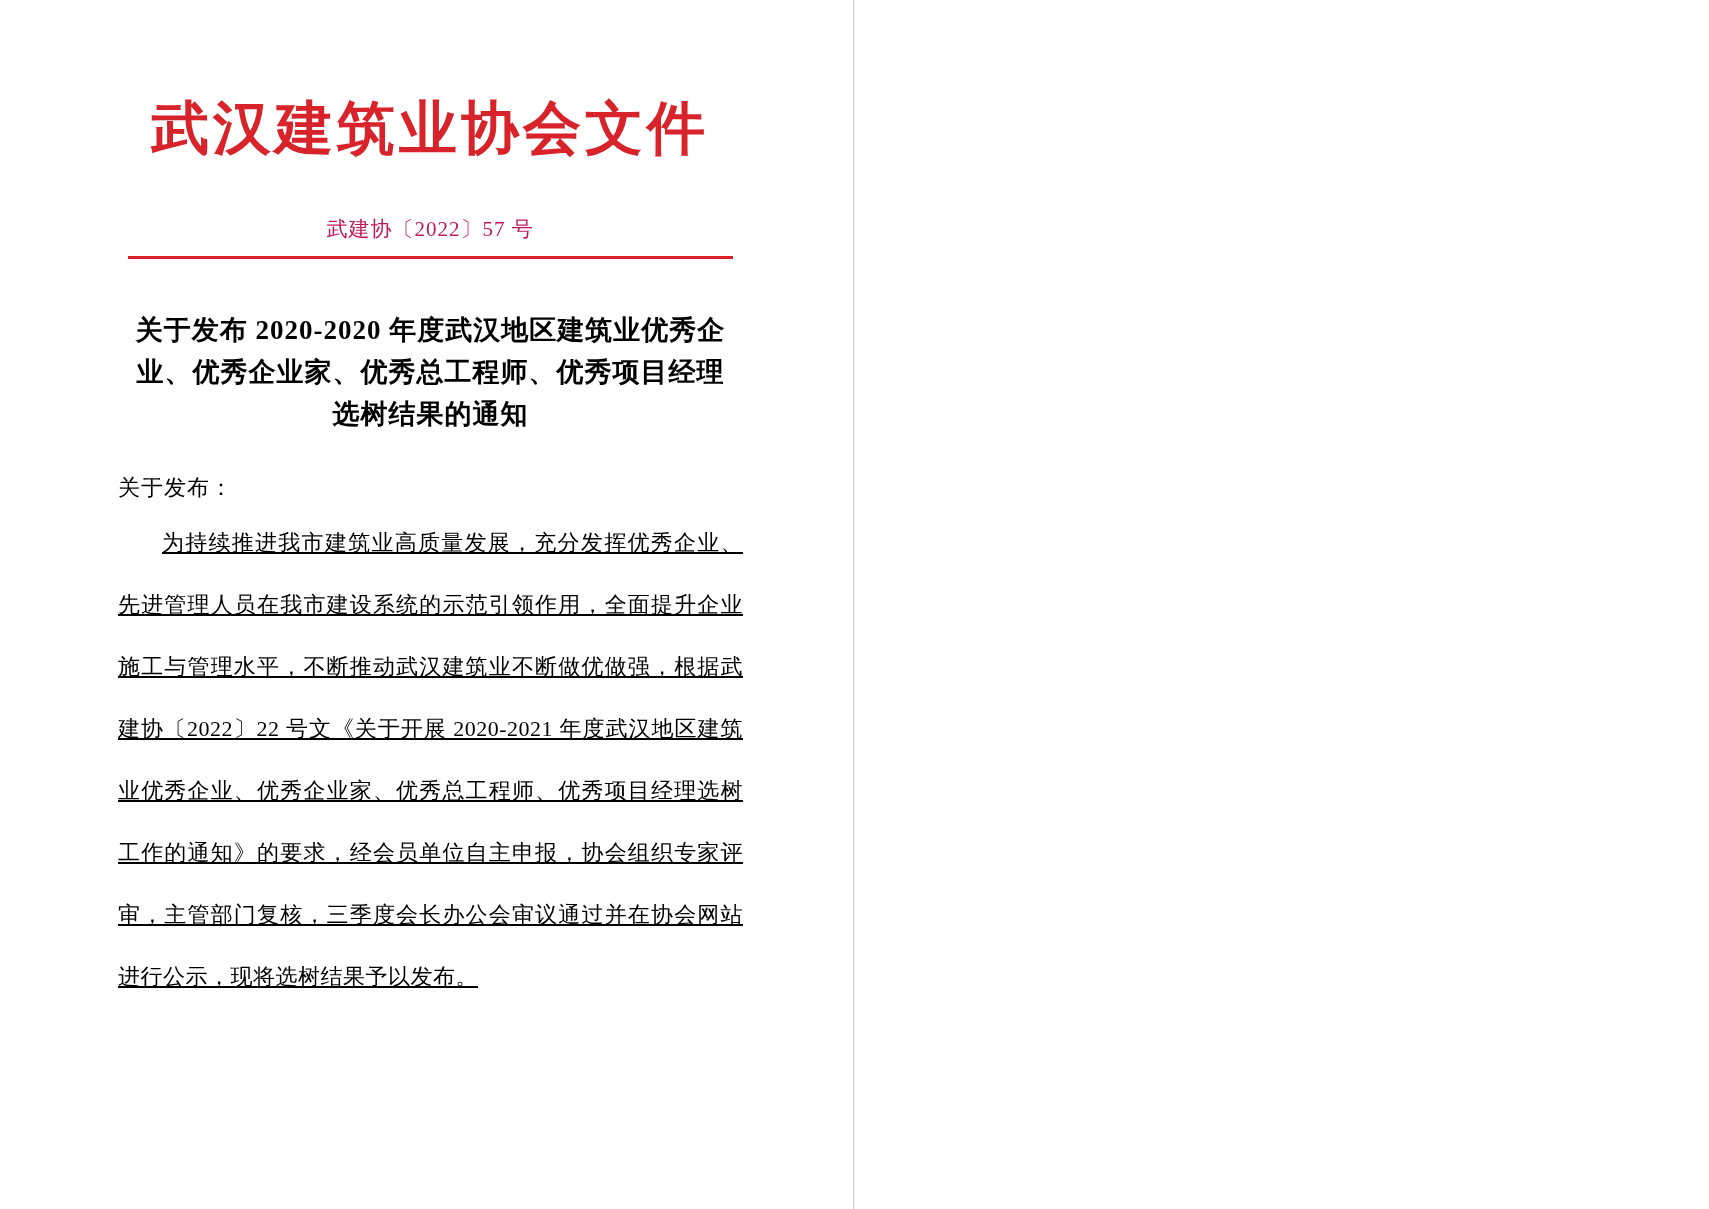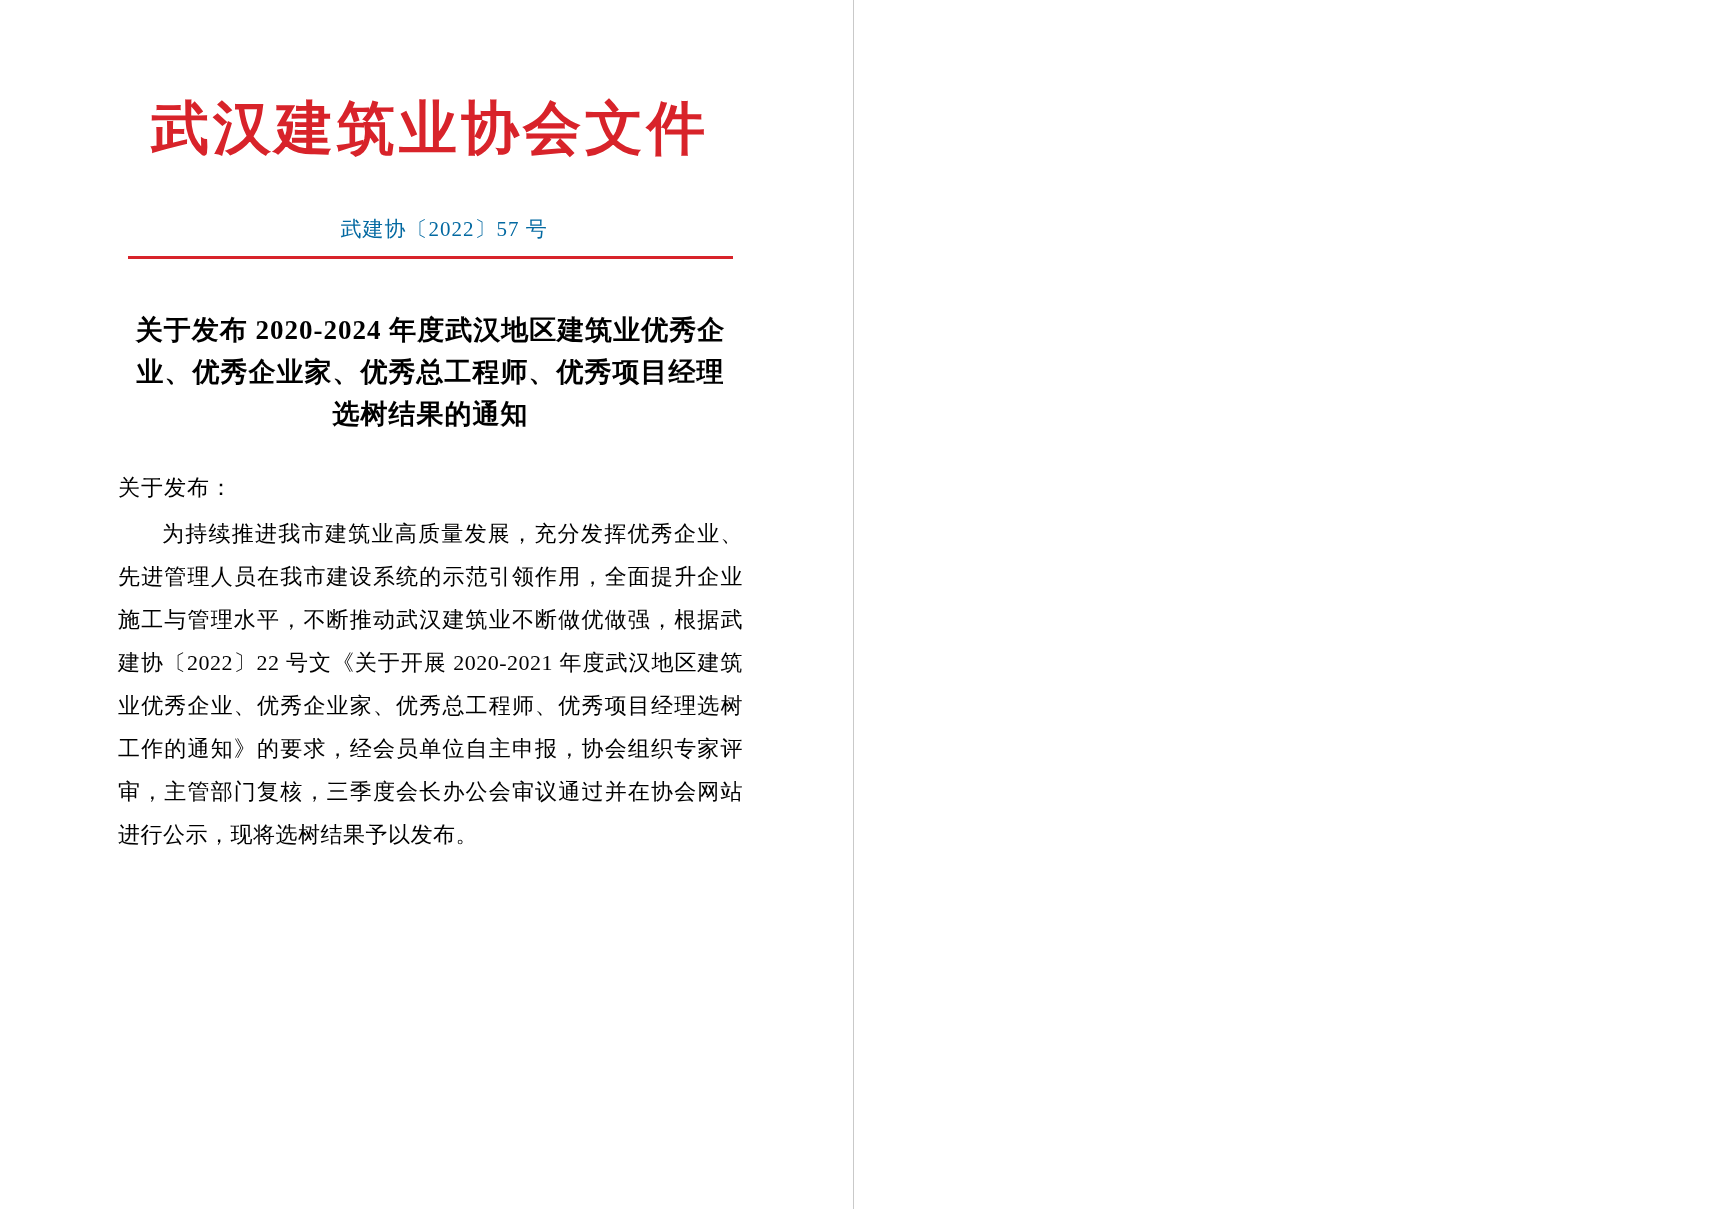--- a/index.html
+++ b/index.html
@@ -44,27 +44,27 @@
     color: #d8232a;
     font-family: "DejaVu Serif", "Liberation Serif", serif;
     font-weight: bold;
     font-size: 58px;
     letter-spacing: 4px;
     line-height: 1.15;
     white-space: nowrap;
   }
   .doc-number {
     position: absolute;
-    left: 144px;
+    left: 130px;
     top: 215px;
     width: 600px;
     text-align: center;
     font-size: 21px;
     letter-spacing: 1px;
-    color: #0369a1;
+    color: #be185d;
   }
   .red-rule {
     position: absolute;
     left: 128px;
     top: 256px;
     width: 605px;
     height: 3px;
     background: #d8232a;
   }
   .subject {
@@ -84,43 +84,44 @@
     left: 118px;
     top: 473px;
     font-size: 22px;
     letter-spacing: 1px;
   }
   .body-block {
     position: absolute;
     left: 118px;
     width: 625px;
     font-size: 22px;
-    line-height: 43px;
+    line-height: 62px;
     letter-spacing: 0.5px;
     text-align: justify;
     text-justify: inter-ideograph;
+    text-decoration: underline;
   }
   .body-p1 { top: 512px; }
   .body-p2 { top: 815px; }
   .indent { text-indent: 2em; }
 </style>
 </head>
 <body>
 
 <div class="page-wrap">
 
   <div class="page page-left">
 
     <div class="doc-title">武汉建筑业协会文件</div>
 
     <div class="doc-number">武建协〔2022〕57 号</div>
 
     <div class="red-rule"></div>
 
-    <div class="subject">关于发布 2020-2024 年度武汉地区建筑业优秀企业、优秀企业家、优秀总工程师、优秀项目经理选树结果的通知</div>
+    <div class="subject">关于发布 2020-2020 年度武汉地区建筑业优秀企业、优秀企业家、优秀总工程师、优秀项目经理选树结果的通知</div>
 
     <div class="salutation">关于发布：</div>
 
     <div class="body-block body-p1 indent">为持续推进我市建筑业高质量发展，充分发挥优秀企业、先进管理人员在我市建设系统的示范引领作用，全面提升企业施工与管理水平，不断推动武汉建筑业不断做优做强，根据武建协〔2022〕22 号文《关于开展 2020-2021 年度武汉地区建筑业优秀企业、优秀企业家、优秀总工程师、优秀项目经理选树工作的通知》的要求，经会员单位自主申报，协会组织专家评审，主管部门复核，三季度会长办公会审议通过并在协会网站进行公示，现将选树结果予以发布。</div>
 
   </div>
 
   <div class="page page-right">
 
     

